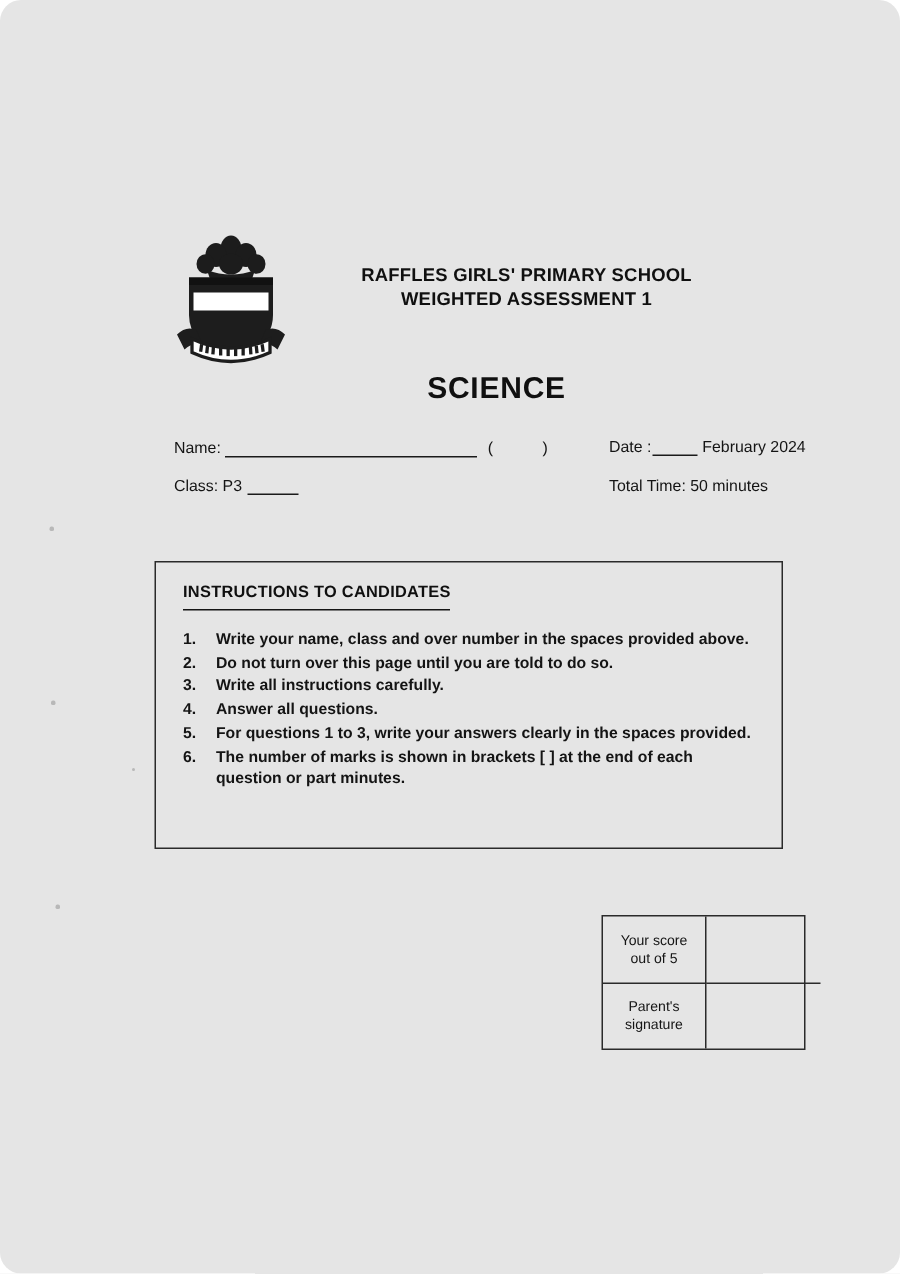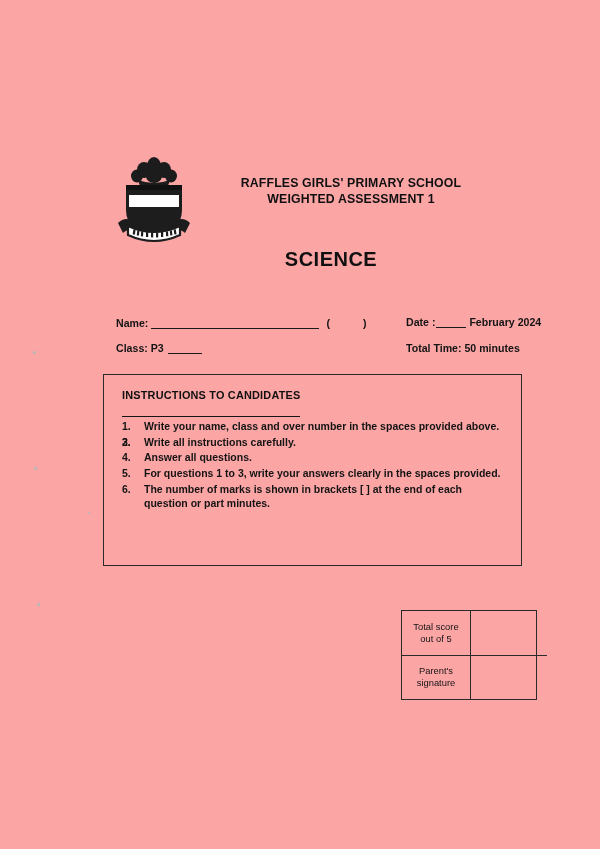--- a/index.html
+++ b/index.html
@@ -8,22 +8,23 @@
     background: #ffffff;
   }
   body {
     font-family: "Liberation Sans", sans-serif;
     color: #111111;
   }
   #page {
     position: relative;
     width: 600px;
     height: 849px;
-    background: #fca5a5;
+    background: #e5e5e5;
     overflow: hidden;
+    border-radius: 14px;
   }
 
   
   .speckle {
     position: absolute;
     background: #b8b8b8;
     border-radius: 50%;
   }
 
   
@@ -57,24 +58,23 @@
     font-weight: bold;
     font-size: 20px;
     letter-spacing: 0.5px;
     color: #101010;
   }
 
   
   .particular-row {
     position: absolute;
     font-size: 10.6px;
-    font-weight: bold;
+    font-weight: normal;
     color: #141414;
     white-space: nowrap;
-    margin-top: 24px;
   }
   #row-name  { left: 116px; top: 292px; }
   #row-class { left: 116px; top: 318px; }
   #row-date  { left: 406px; top: 292px; }
   #row-time  { left: 406px; top: 318px; }
 
   .ul-line {
     display: inline-block;
     border-bottom: 1.3px solid #1a1a1a;
     vertical-align: bottom;
@@ -97,21 +97,21 @@
   }
   #instructions-heading {
     position: absolute;
     left: 18px;
     top: 14px;
     font-size: 10.9px;
     font-weight: bold;
     letter-spacing: 0.2px;
     color: #101010;
     border-bottom: 1.2px solid #151515;
-    padding-bottom: 15px;
+    padding-bottom: 5px;
   }
   #instructions-list {
     position: absolute;
     left: 18px;
     top: 44px;
     right: 14px;
     margin: 0;
     padding: 0;
     list-style: none;
   }
@@ -234,34 +234,34 @@
   <div class="particular-row" id="row-date">
     <span>Date :</span><span class="ul-line" id="date-blank"></span>&nbsp;<span>February 2024</span>
   </div>
 
   <div class="particular-row" id="row-time">Total Time: 50 minutes</div>
 
   <div id="instructions-box">
     <div id="instructions-heading">INSTRUCTIONS TO CANDIDATES</div>
     <ul id="instructions-list">
       <li><span class="num">1.</span><span>Write your name, class and over number in the spaces provided above.</span></li>
-      <li><span class="num">2.</span></li>
+      <li><span class="num">2.</span><span>Do not turn over this page until you are told to do so.</span></li>
       <li><span class="num">3.</span><span>Write all instructions carefully.</span></li>
       <li><span class="num">4.</span><span>Answer all questions.</span></li>
       <li><span class="num">5.</span><span>For questions 1 to 3, write your answers clearly in the spaces provided.</span></li>
       <li><span class="num">6.</span><span>The number of marks is shown in brackets [ ] at the end of each question or part minutes.</span></li>
     </ul>
   </div>
 
   <div id="score-box">
     <table>
       <tbody>
           <tr>
         <td class="label-cell">
-          <span>Total score</span><br>
+          <span>Your score</span><br>
           <span>out of 5</span>
         </td>
         <td class="blank-cell"></td>
       </tr>
       <tr>
         <td class="label-cell">
           <span>Parent's</span><br>
           <span>signature</span>
         </td>
         <td class="blank-cell"></td>

